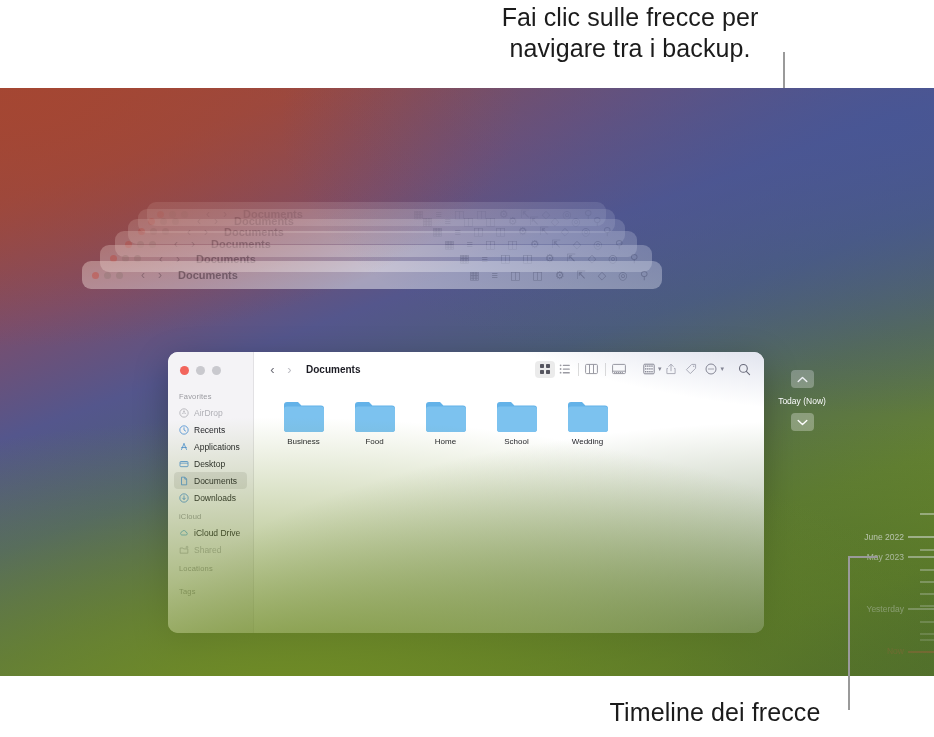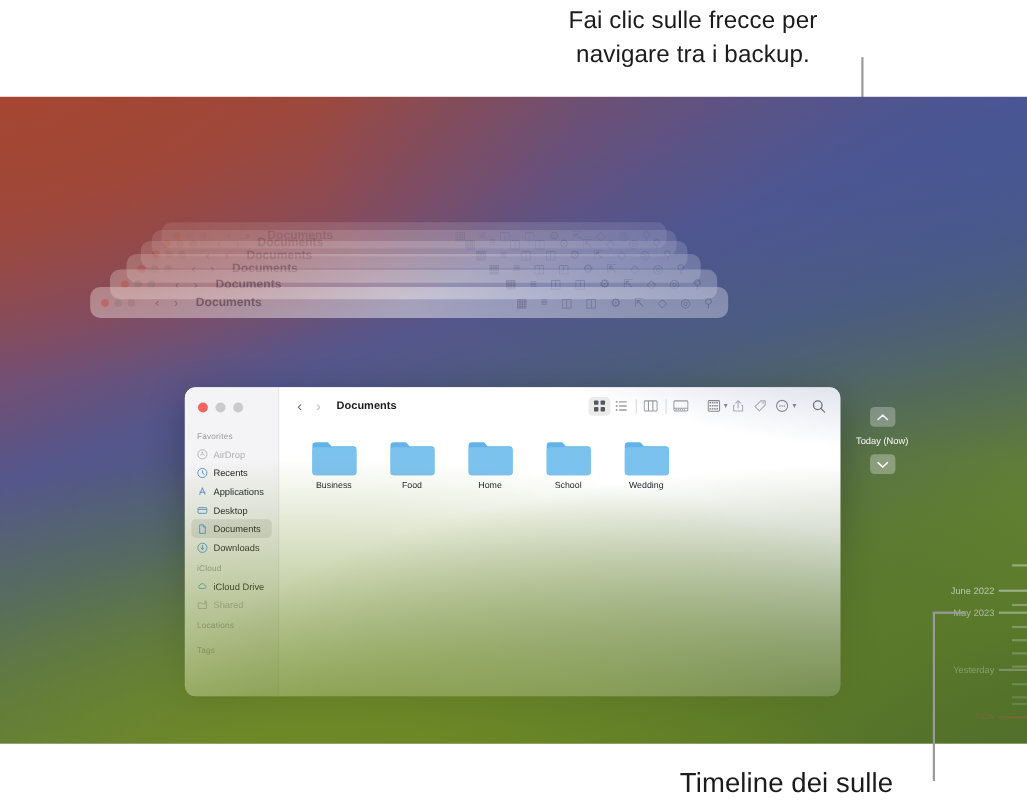--- a/index.html
+++ b/index.html
@@ -4,21 +4,21 @@
 <style>
   html,body{margin:0;padding:0;}
   body{
     width:934px;height:737px;background:#ffffff;
     font-family:"Liberation Sans","DejaVu Sans",sans-serif;
     overflow:hidden;position:relative;
   }
 
   
   .caption{
-    position:absolute;color:#1b1b1b;font-size:22px;line-height:31px;
+    position:absolute;color:#1b1b1b;font-size:25px;line-height:31px;
     text-align:center;white-space:pre-line;letter-spacing:.1px;
   }
   #caption-top{left:440px;top:2px;width:380px;}
   #caption-bottom{left:540px;top:697px;width:350px;font-size:25px;}
 
   .leader{position:absolute;background:#9a9a9a;}
   #leader-top{left:783px;top:52px;width:2px;height:322px;}
   #leader-bottom-v{left:848px;top:557px;width:2px;height:153px;}
   #leader-bottom-h{left:848px;top:556px;width:30px;height:2px;}
 
@@ -552,13 +552,13 @@
 
     <div class="tl-lbl" style="top:444px;">June 2022</div>
     <div class="tl-lbl" style="top:464px;">May 2023</div>
     <div class="tl-lbl" style="top:516px;">Yesterday</div>
     <div class="tl-lbl now" style="top:558px;">Now</div>
   </div>
 </div>
 
 <div class="leader" id="leader-bottom-h"></div>
 <div class="leader" id="leader-bottom-v"></div>
-<div class="caption" id="caption-bottom">Timeline dei sulle</div>
+<div class="caption" id="caption-bottom">Timeline dei frecce</div>
 
 </body></html>

